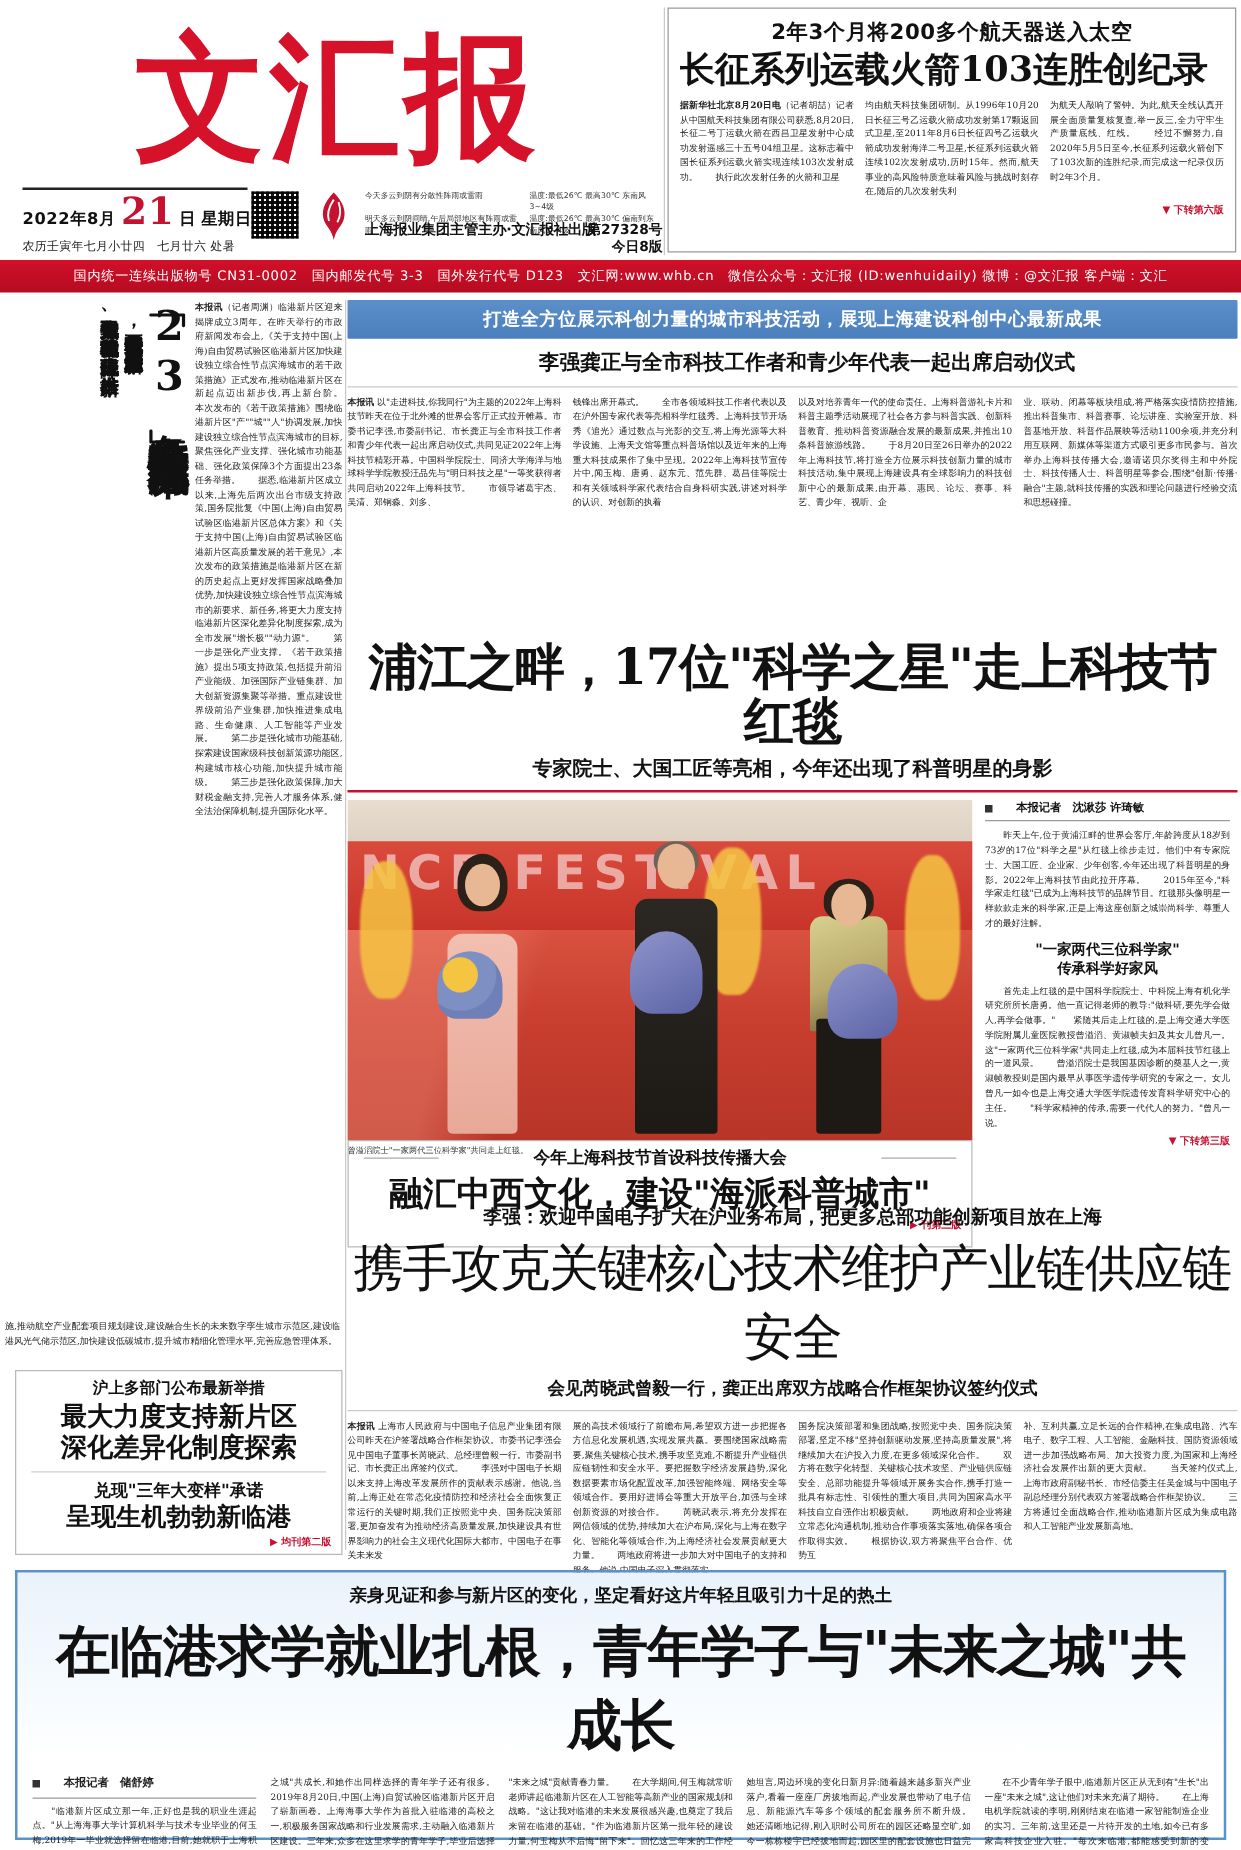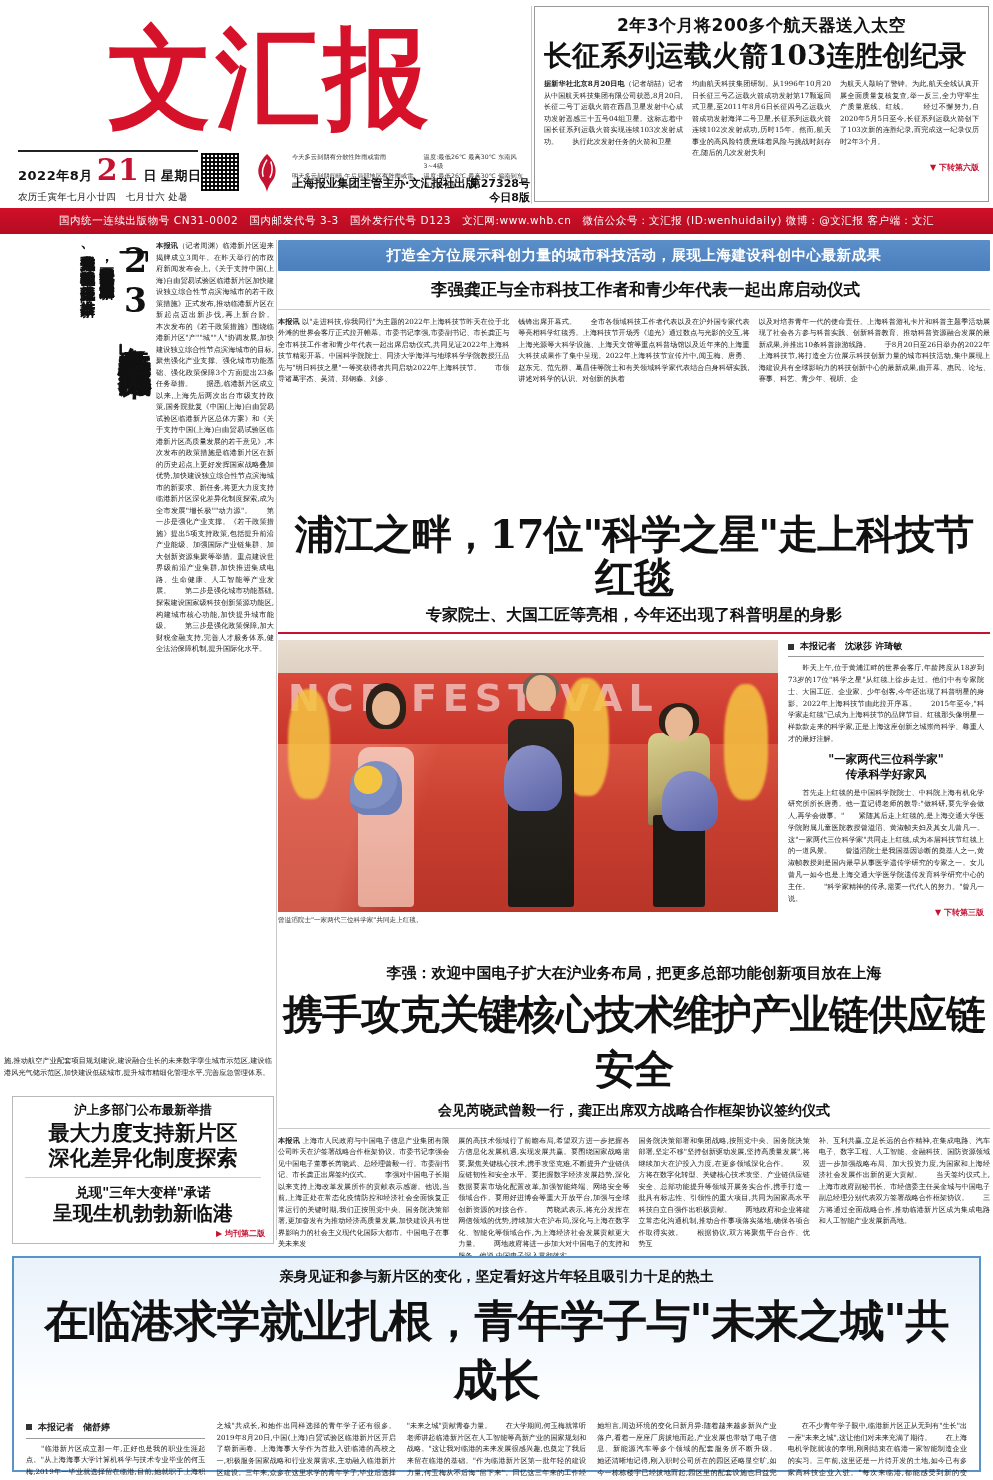--- a/index.html
+++ b/index.html
@@ -114,21 +114,21 @@
              font-family:"DejaVu Serif","Liberation Serif",serif; letter-spacing:-1px; }
   .rc-sub { text-align:center; font-size:16px; font-weight:700; margin-top:7px;
             font-family:"DejaVu Sans",sans-serif; }
   .rc-rule { border-top:2px solid #c41230; margin-top:6px; }
   .rc-body { display:flex; gap:10px; margin-top:6px; }
   .photo { width:500px; height:272px; position:relative; overflow:hidden; border:0; }
   .photo-cap { font-size:6.6px; color:#333; margin-top:4px; font-family:"DejaVu Serif",serif;}
 
   .rc-right { width:196px; }
   .byline { font-size:9px; font-weight:700; border-bottom:1px solid #9a9a9a; padding-bottom:3px;
-            font-family:"DejaVu Sans",sans-serif; display:flex; gap:6px; align-items:center; }
+            font-family:"DejaVu Sans",sans-serif; display:flex; gap:19px; align-items:center; }
   .sq { width:6px; height:6px; background:#333; display:inline-block; }
   .rc-txt { font-size:7.1px; line-height:1.66; text-align:justify; margin-top:5px; color:#222;
             font-family:"DejaVu Serif","Liberation Serif",serif;}
   .rc-subhead { text-align:center; font-size:11.5px; font-weight:700; margin:7px 0 4px; line-height:1.3;
                 font-family:"DejaVu Sans",sans-serif; }
 
   
   .ph-sky { position:absolute; inset:0; background:linear-gradient(180deg,#e8ddd0 0%,#dccfc0 14%,#c9bcae 20%); }
   .ph-banner { position:absolute; left:0; top:12%; width:100%; height:26%;
                background:linear-gradient(180deg,#d94a3c,#c8342a); }
@@ -154,21 +154,21 @@
   .sc-kick:before, .sc-kick:after { content:""; position:absolute; top:50%; width:60px; border-top:1px solid #aaa; }
   .sc-kick:before { left:4px; } .sc-kick:after { right:4px; }
   .sc-head { text-align:center; font-size:27px; font-weight:700; margin-top:2px;
              font-family:"DejaVu Sans",sans-serif; }
   .sc-jump { text-align:right; font-size:8px; color:#c41230; font-weight:700; margin-top:1px;}
 
   
   .liq { position:absolute; left:278px; top:964px; width:712px; }
   .liq-kick { text-align:center; font-size:15px; font-weight:700;
               font-family:"DejaVu Serif","Liberation Serif",serif; }
-  .liq-head { text-align:center; font-size:40px; font-weight:700; margin-top:4px; letter-spacing:-1px;
+  .liq-head { text-align:center; font-size:40px; font-weight:400; margin-top:4px; letter-spacing:-1px;
               font-family:"DejaVu Serif","Liberation Serif",serif; }
   .liq-sub { text-align:center; font-size:14px; font-weight:700; margin-top:5px;
              font-family:Liberation Sans, sans-serif; }
 
   
   .bbox { position:absolute; left:12px; top:1256px; width:969px; height:216px;
           border:2px solid #5a93c9; background:linear-gradient(180deg,#eaf2fa 0%,#f7fbff 48%,#ffffff 70%);
           padding:10px 12px 8px; }
   .bb-kick { text-align:center; font-size:14px; font-weight:700; font-family:"DejaVu Serif","Liberation Serif",serif; }
   .bb-head { text-align:center; font-size:44px; font-weight:700; margin-top:6px; letter-spacing:-1px;
@@ -263,20 +263,21 @@
   </div>
 
   <div class="center">
     <div class="bluebanner">打造全方位展示科创力量的城市科技活动，展现上海建设科创中心最新成果</div>
     <div class="tf-sub">李强龚正与全市科技工作者和青少年代表一起出席启动仪式</div>
     <div class="hr-thin"></div>
     <div class="cols4">
       <div class="c"><b>本报讯</b> 以"走进科技,你我同行"为主题的2022年上海科技节昨天在位于北外滩的世界会客厅正式拉开帷幕。市委书记李强,市委副书记、市长龚正与全市科技工作者和青少年代表一起出席启动仪式,共同见证2022年上海科技节精彩开幕。中国科学院院士、同济大学海洋与地球科学学院教授汪品先与"明日科技之星"一等奖获得者共同启动2022年上海科技节。　　市领导诸葛宇杰、吴清、郑钢淼、刘多、</div>
       <div class="c">钱锋出席开幕式。　　全市各领域科技工作者代表以及在沪外国专家代表等亮相科学红毯秀。上海科技节开场秀《追光》通过数点与光影的交互,将上海光源等大科学设施、上海天文馆等重点科普场馆以及近年来的上海重大科技成果作了集中呈现。2022年上海科技节宣传片中,闻玉梅、唐勇、赵东元、范先群、葛昌佳等院士和有关领域科学家代表结合自身科研实践,讲述对科学的认识、对创新的执着</div>
       <div class="c">以及对培养青年一代的使命责任。上海科普游礼卡片和科普主题季活动展现了社会各方参与科普实践、创新科普教育、推动科普资源融合发展的最新成果,并推出10条科普旅游线路。　　于8月20日至26日举办的2022年上海科技节,将打造全方位展示科技创新力量的城市科技活动,集中展现上海建设具有全球影响力的科技创新中心的最新成果,由开幕、惠民、论坛、赛事、科艺、青少年、视听、企</div>
+      <div class="c">业、联动、闭幕等板块组成,将严格落实疫情防控措施,推出科普集市、科普赛事、论坛讲座、实验室开放、科普基地开放、科普作品展映等活动1100余项,并充分利用互联网、新媒体等渠道方式吸引更多市民参与。首次举办上海科技传播大会,邀请诺贝尔奖得主和中外院士、科技传播人士、科普明星等参会,围绕"创新·传播·融合"主题,就科技传播的实践和理论问题进行经验交流和思想碰撞。</div>
     </div>
   </div>
 
   <div class="rc">
     <div class="rc-head">浦江之畔，17位"科学之星"走上科技节红毯</div>
     <div class="rc-sub">专家院士、大国工匠等亮相，今年还出现了科普明星的身影</div>
     <div class="rc-rule"></div>
 
     <div class="rc-body">
       <div>
@@ -322,20 +323,25 @@
         </div>
         <div class="rc-txt">　　昨天上午,位于黄浦江畔的世界会客厅,年龄跨度从18岁到73岁的17位"科学之星"从红毯上徐步走过。他们中有专家院士、大国工匠、企业家、少年创客,今年还出现了科普明星的身影。2022年上海科技节由此拉开序幕。　　2015年至今,"科学家走红毯"已成为上海科技节的品牌节目。红毯那头像明星一样款款走来的科学家,正是上海这座创新之城崇尚科学、尊重人才的最好注解。</div>
         <div class="rc-subhead" style="white-space:pre-line">"一家两代三位科学家"
 传承科学好家风</div>
         <div class="rc-txt">　　首先走上红毯的是中国科学院院士、中科院上海有机化学研究所所长唐勇。他一直记得老师的教导:"做科研,要先学会做人,再学会做事。"　　紧随其后走上红毯的,是上海交通大学医学院附属儿童医院教授曾溢滔、黄淑帧夫妇及其女儿曾凡一。这"一家两代三位科学家"共同走上红毯,成为本届科技节红毯上的一道风景。　　曾溢滔院士是我国基因诊断的奠基人之一,黄淑帧教授则是国内最早从事医学遗传学研究的专家之一。女儿曾凡一如今也是上海交通大学医学院遗传发育科学研究中心的主任。　　"科学家精神的传承,需要一代代人的努力。"曾凡一说。</div>
         <div class="jump">▼ 下转第三版</div>
       </div>
     </div>
   </div>
 
+  <div class="scbox">
+    <div class="sc-kick">今年上海科技节首设科技传播大会</div>
+    <div class="sc-head">融汇中西文化，建设"海派科普城市"</div>
+    <div class="sc-jump">▶ 刊第三版</div>
+  </div>
 
   <div class="liq">
     <div class="liq-kick">李强：欢迎中国电子扩大在沪业务布局，把更多总部功能创新项目放在上海</div>
     <div class="liq-head">携手攻克关键核心技术维护产业链供应链安全</div>
     <div class="liq-sub">会见芮晓武曾毅一行，龚正出席双方战略合作框架协议签约仪式</div>
     <div class="hr-thin"></div>
     <div class="cols4">
       <div class="c"><b>本报讯</b> 上海市人民政府与中国电子信息产业集团有限公司昨天在沪签署战略合作框架协议。市委书记李强会见中国电子董事长芮晓武、总经理曾毅一行。市委副书记、市长龚正出席签约仪式。　　李强对中国电子长期以来支持上海改革发展所作的贡献表示感谢。他说,当前,上海正处在常态化疫情防控和经济社会全面恢复正常运行的关键时期,我们正按照党中央、国务院决策部署,更加奋发有为推动经济高质量发展,加快建设具有世界影响力的社会主义现代化国际大都市。中国电子在事关未来发</div>
       <div class="c">展的高技术领域行了前瞻布局,希望双方进一步把握各方信息化发展机遇,实现发展共赢。要围绕国家战略需要,聚焦关键核心技术,携手攻坚克难,不断提升产业链供应链韧性和安全水平。要把握数字经济发展趋势,深化数据要素市场化配置改革,加强智能终端、网络安全等领域合作。要用好进博会等重大开放平台,加强与全球创新资源的对接合作。　　芮晓武表示,将充分发挥在网信领域的优势,持续加大在沪布局,深化与上海在数字化、智能化等领域合作,为上海经济社会发展贡献更大力量。　　两地政府将进一步加大对中国电子的支持和服务。他说,中国电子深入贯彻落实</div>
       <div class="c">国务院决策部署和集团战略,按照党中央、国务院决策部署,坚定不移"坚持创新驱动发展,坚持高质量发展",将继续加大在沪投入力度,在更多领域深化合作。　　双方将在数字化转型、关键核心技术攻坚、产业链供应链安全、总部功能提升等领域开展务实合作,携手打造一批具有标志性、引领性的重大项目,共同为国家高水平科技自立自强作出积极贡献。　　两地政府和企业将建立常态化沟通机制,推动合作事项落实落地,确保各项合作取得实效。　　根据协议,双方将聚焦平台合作、优势互</div>

